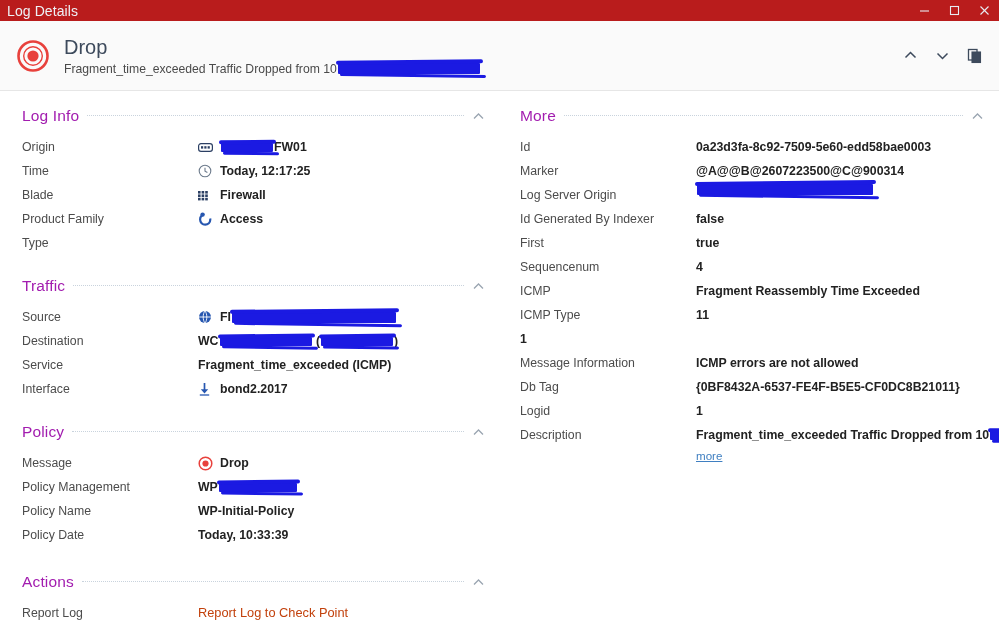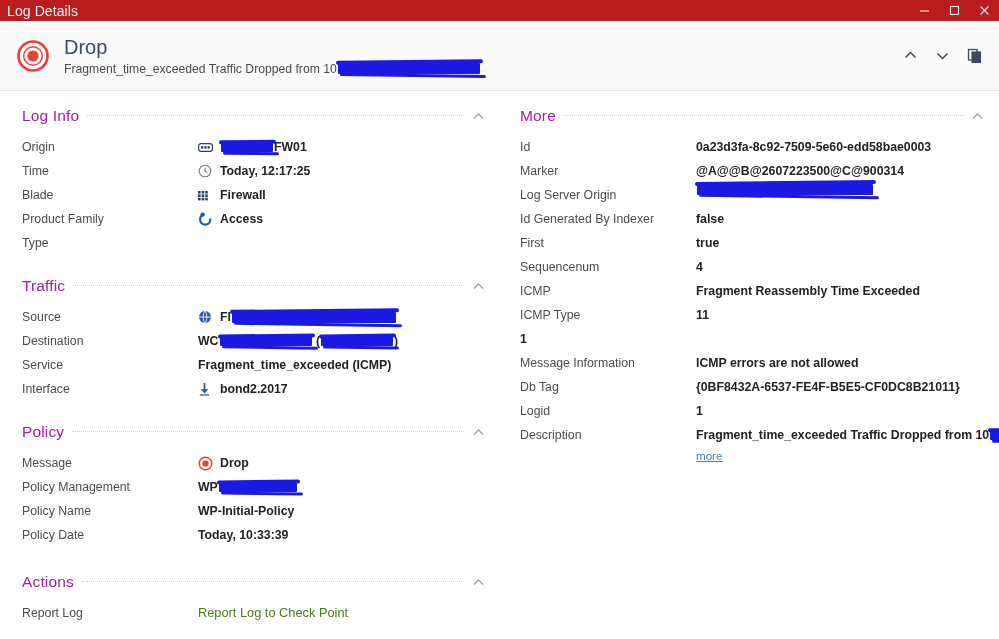--- a/index.html
+++ b/index.html
@@ -85,21 +85,21 @@
   .rvalue {
     font-size:12.3px; color:#222; font-weight:bold; line-height:22px;
     display:flex; align-items:center; min-width:0; flex:1 1 auto;
     position:relative; white-space:nowrap;
   }
   .vicon { width:17px; flex:0 0 17px; margin-right:5px; display:flex; align-items:center; }
   .vicon svg { display:block; }
 
   
   .linkval {
-    color:#4d7c0f; font-weight:400; font-size:12.8px; cursor:pointer;
+    color:#c2410c; font-weight:400; font-size:12.8px; cursor:pointer;
   }
   .morelink {
     color:#3f7fc1; font-size:11.6px; text-decoration:underline; cursor:pointer;
     font-weight:400; line-height:16px;
   }
   .desc-extra { padding-left:0; }
 
   
   .redact {
     display:inline-block; position:relative; vertical-align:middle;

